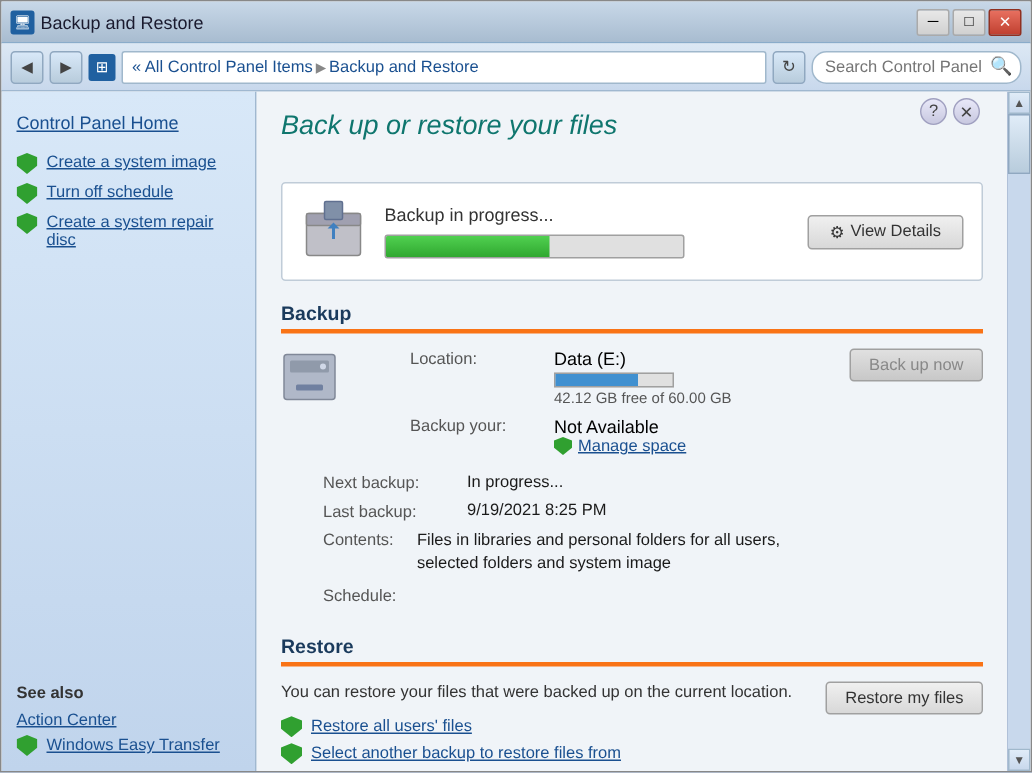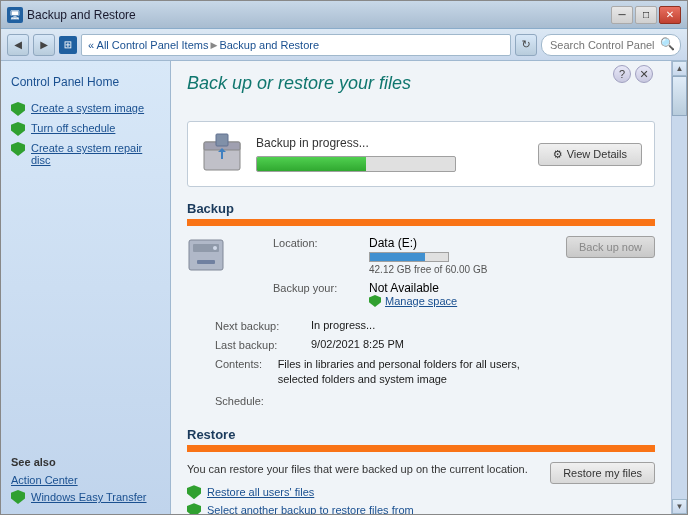--- a/index.html
+++ b/index.html
@@ -133,20 +133,21 @@
       border-right: 1px solid #a0b8d0;
       padding: 8px 0;
       display: flex;
       flex-direction: column;
       overflow-y: auto;
     }
     .sidebar-home {
       padding: 6px 10px 10px;
       font-size: 12px;
       color: #1a5090;
+      text-decoration: underline;
       cursor: pointer;
     }
     .sidebar-item {
       display: flex;
       align-items: flex-start;
       padding: 3px 10px;
       gap: 6px;
       cursor: pointer;
       color: #1a5090;
       font-size: 11px;
@@ -243,21 +244,21 @@
       cursor: pointer;
       display: flex; align-items: center; gap: 4px;
       color: #333;
     }
 
     
     .section-title {
       font-size: 13px;
       font-weight: bold;
       color: #1a3a5c;
-      border-bottom: 7px solid #f97316;
+      border-bottom: 3px solid #f97316;
       padding-bottom: 3px;
       margin-bottom: 10px;
     }
     .info-row {
       display: flex;
       margin-bottom: 6px;
       align-items: flex-start;
     }
     .info-label {
       width: 96px;
@@ -528,21 +529,21 @@
                 </div>
               </div>
             </div>
 
             <div class="info-row">
               <span class="info-label">Next backup:</span>
               <span class="info-value">In progress...</span>
             </div>
             <div class="info-row">
               <span class="info-label">Last backup:</span>
-              <span class="info-value">9/02/2021 8:25 PM</span>
+              <span class="info-value">9/19/2021 8:25 PM</span>
             </div>
             <div class="info-row" style="align-items:flex-start;">
               <span class="info-label">Contents:</span>
               <span class="info-value" style="max-width:280px;line-height:1.4;">Files in libraries and personal folders for all users, selected folders and system image</span>
             </div>
             <div class="info-row" style="align-items:flex-start;">
               <span class="info-label">Schedule:</span>
             </div>
           </div>
 

